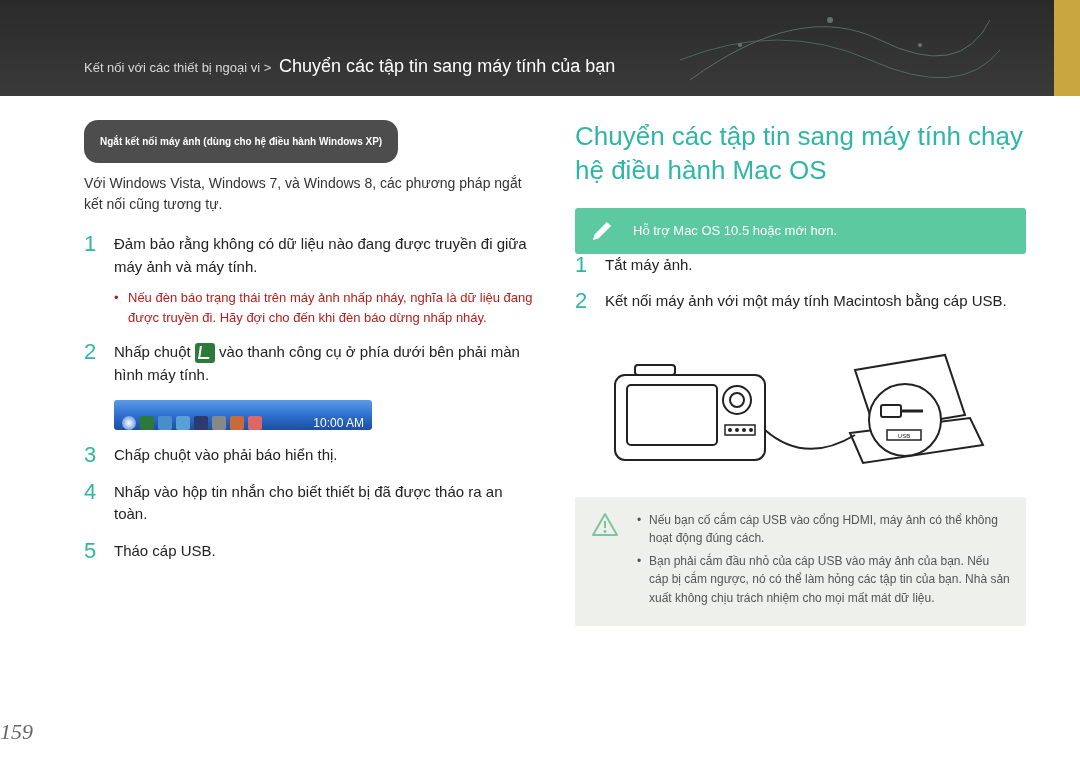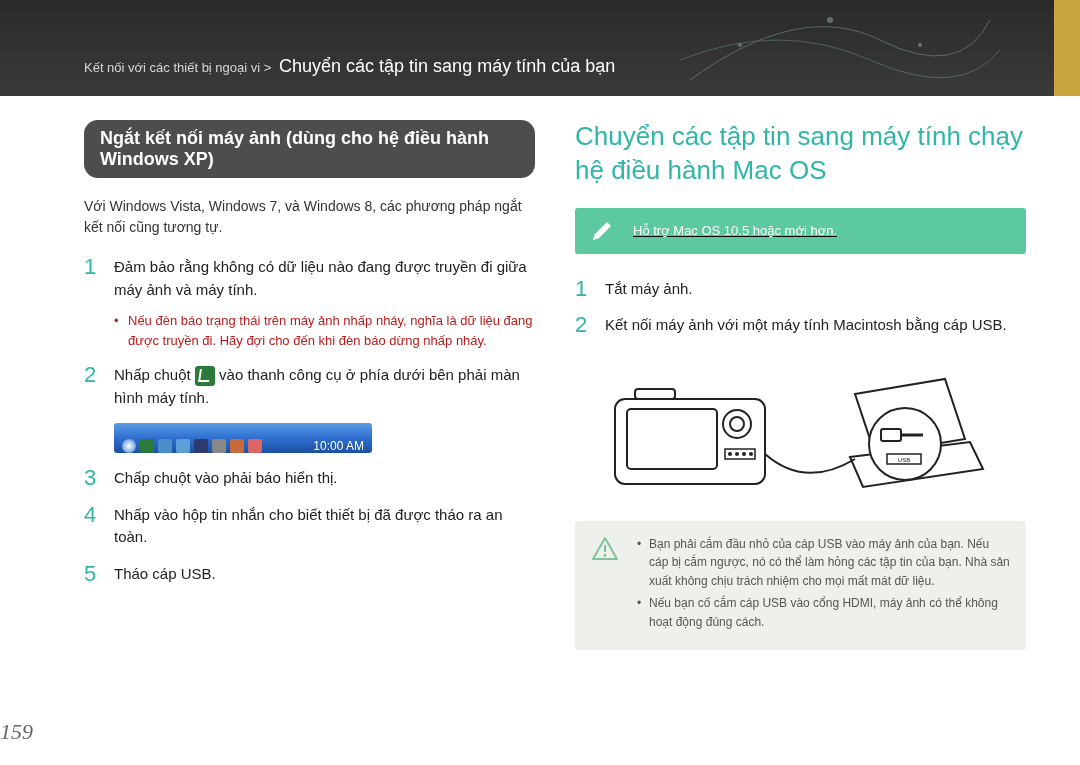--- a/index.html
+++ b/index.html
@@ -51,24 +51,24 @@
     gap: 40px;
   }
   .col {
     flex: 1;
   }
   .pill {
     display: inline-block;
     background: #4d4d4d;
     color: #fff;
     border-radius: 14px;
-    padding: 8px 16px;
-    font-size: 18px;
+    padding: 16px 16px;
+    font-size: 10px;
     font-weight: bold;
-    margin-bottom: 18px;
+    margin-bottom: 10px;
   }
   .intro {
     font-size: 14px;
     color: #333;
     line-height: 1.5;
     margin-bottom: 18px;
   }
   .steps { list-style: none; }
   .step {
     display: flex;
@@ -148,22 +148,20 @@
     line-height: 1.3;
     margin-bottom: 20px;
   }
   .note-box {
     background: #5dc9a0;
     border-radius: 3px;
     padding: 10px 14px;
     display: flex;
     align-items: center;
     gap: 18px;
-    margin-bottom: 24px;
-    text-decoration: underline;
   }
   .note-box .pen-icon {
     width: 26px;
     height: 26px;
     flex-shrink: 0;
   }
   .note-box .note-text {
     color: #fff;
     font-size: 13px;
   }
@@ -336,21 +334,21 @@
       <text x="299" y="103" font-size="6" text-anchor="middle" fill="#222">USB</text>
     </svg>
 
     <div class="caution-box">
       <svg class="caution-icon" viewBox="0 0 28 28">
         <path d="M14 3 L26 24 L2 24 Z" fill="none" stroke="#7fc49b" stroke-width="2" stroke-linejoin="round"></path>
         <line x1="14" y1="10" x2="14" y2="17" stroke="#7fc49b" stroke-width="2"></line>
         <circle cx="14" cy="20.5" r="1.4" fill="#7fc49b"></circle>
       </svg>
       <ul class="caution-list">
+        <li>Nếu bạn cố cắm cáp USB vào cổng HDMI, máy ảnh có thể không hoạt động đúng cách.</li>
         <li>Bạn phải cắm đầu nhỏ của cáp USB vào máy ảnh của bạn. Nếu cáp bị cắm ngược, nó có thể làm hỏng các tập tin của bạn. Nhà sản xuất không chịu trách nhiệm cho mọi mất mát dữ liệu.</li>
-        <li>Nếu bạn cố cắm cáp USB vào cổng HDMI, máy ảnh có thể không hoạt động đúng cách.</li>
       </ul>
     </div>
   </div>
 
 </div>
 
 <div class="page-num">159</div>
 
 </body></html>

